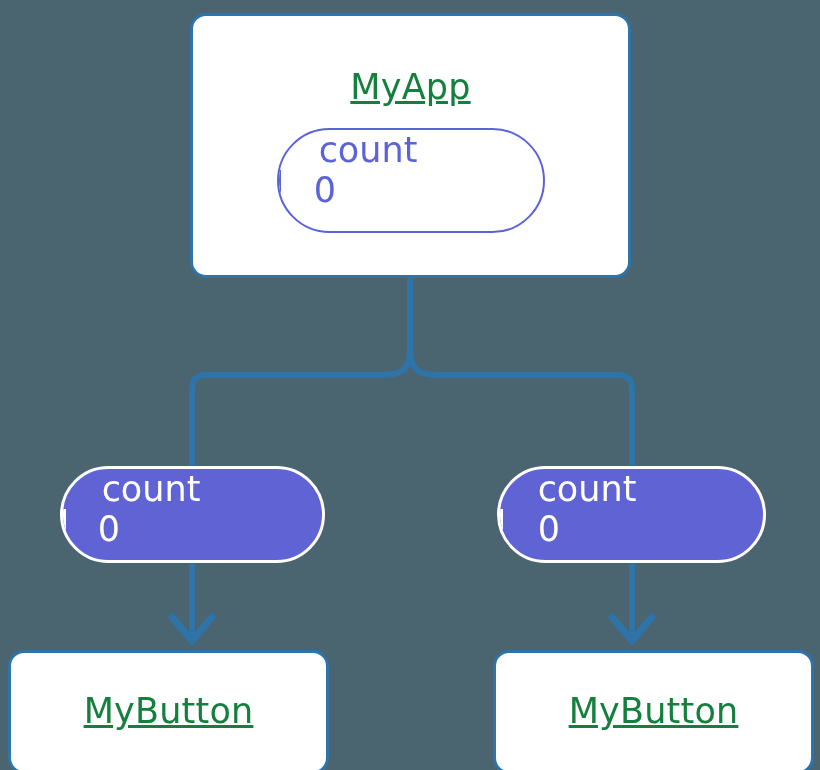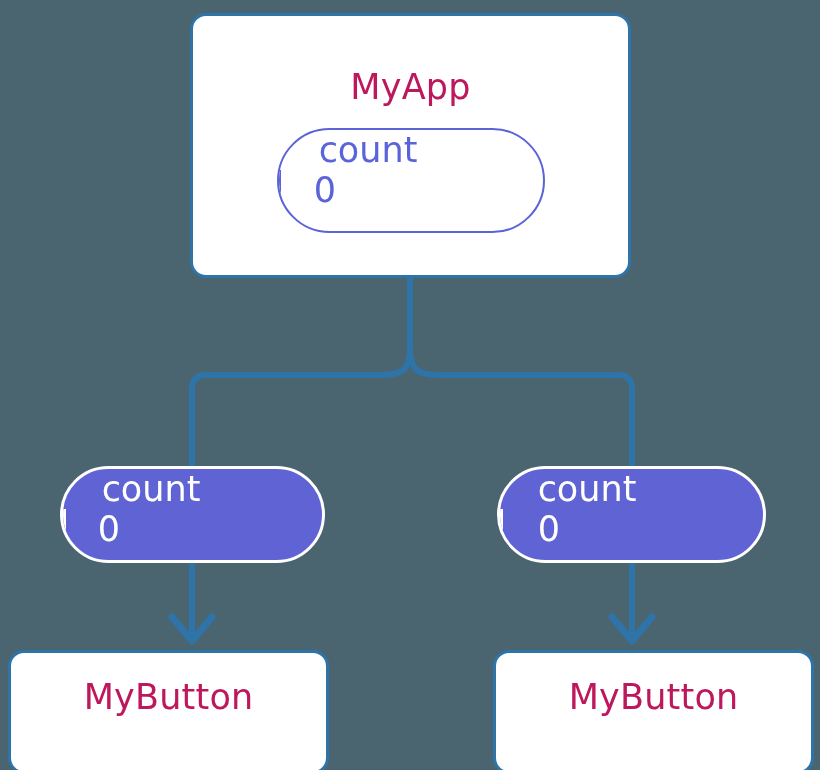--- a/index.html
+++ b/index.html
@@ -29,26 +29,27 @@
 
   
   .component-box {
     position: absolute;
     background: #ffffff;
     border: 3px solid #2e74a8;
     border-radius: 16px;
     box-sizing: border-box;
   }
   .component-title {
-    color: #be185d;
+    color: #15803d;
     font-size: 35px;
     font-weight: 400;
     letter-spacing: 0.2px;
     text-align: center;
     white-space: nowrap;
+    text-decoration: underline;
   }
 
   #myapp-box {
     left: 190px;
     top: 13px;
     width: 441px;
     height: 265px;
   }
   #myapp-box .component-title {
     margin-top: 51px;
@@ -60,21 +61,21 @@
     width: 321px;
     height: 124px;
   }
   #mybutton-right-box {
     left: 493px;
     top: 650px;
     width: 321px;
     height: 124px;
   }
   .button-box .component-title {
-    margin-top: 24px;
+    margin-top: 38px;
   }
 
   
   .state-pill {
     position: absolute;
     display: flex;
     align-items: stretch;
     box-sizing: border-box;
     border-radius: 999px;
     overflow: hidden;

